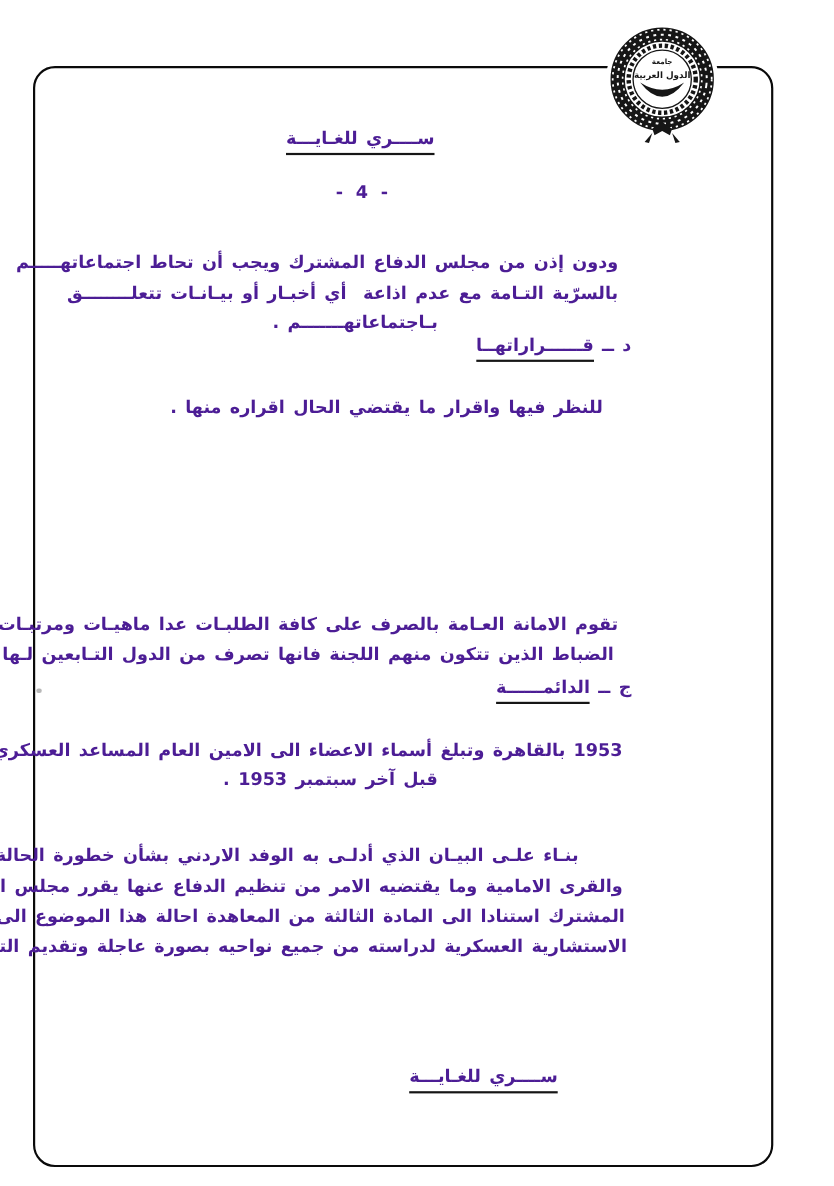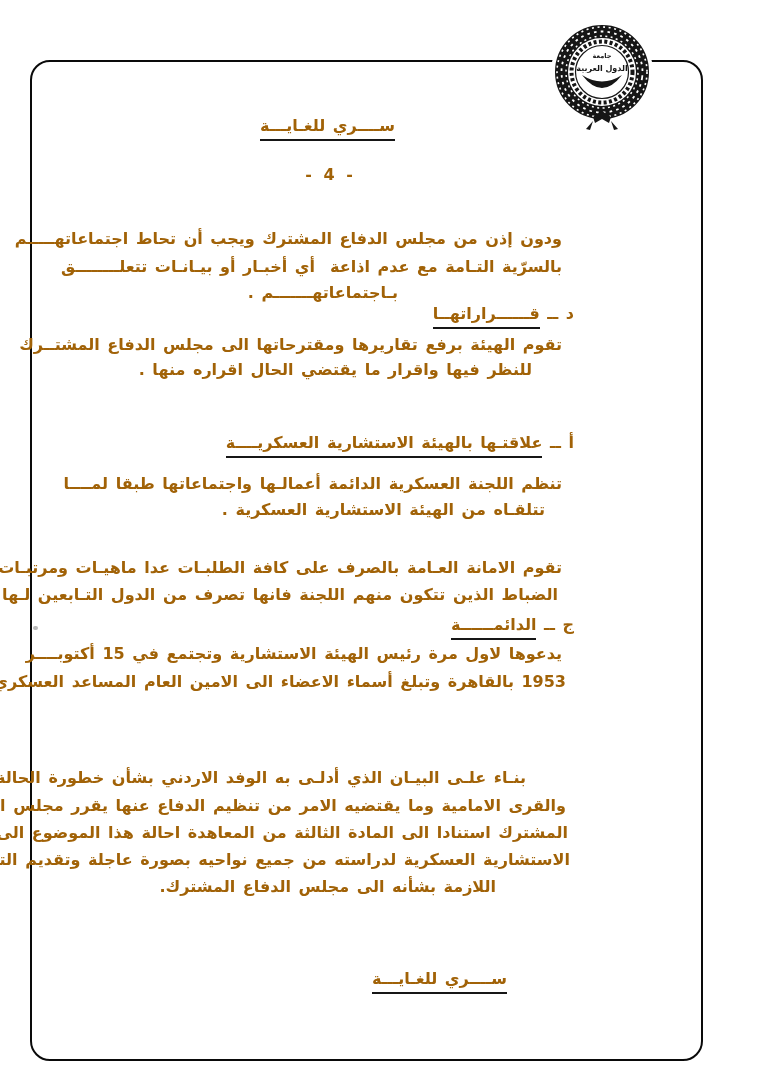--- a/index.html
+++ b/index.html
@@ -1,21 +1,21 @@
 <!DOCTYPE html>
 <html lang="ar"><head>
 <meta charset="utf-8">
 <style>
   html,body{margin:0;padding:0;background:#ffffff;}
   .page{position:relative;width:758px;height:1078px;background:#fff;overflow:hidden;
         font-family:"DejaVu Sans",sans-serif;color:#161616;}
   .page-border{position:absolute;left:30px;top:60px;width:669px;height:997px;
         border:2px solid #0a0a0a;border-radius:20px;}
   .line{position:absolute;direction:rtl;white-space:pre;
-        font-weight:700;font-size:16px;line-height:1.05;word-spacing:2px;color:#a16207;}
+        font-weight:700;font-size:16px;line-height:1.05;word-spacing:2px;color:#4c1d95;}
   .u{border-bottom:2px solid #161616;padding-bottom:4px;}
   .classif{letter-spacing:.5px;}
   .pagenum{direction:ltr;text-align:center;letter-spacing:2px;}
   .emblem{position:absolute;left:549px;top:18px;width:106px;height:112px;}
   .speck{position:absolute;left:33px;top:626px;width:5px;height:4px;background:#9a9a9a;border-radius:2px;opacity:.7;}
 </style>
 </head>
 <body>
 
 <div class="page">
@@ -40,37 +40,32 @@
 
   <div class="line classif u" style="top:118px;right:363px">ســــري للغـايـــة</div>
 
   <div class="line pagenum" style="top:167px;left:298px;width:64px">- 4 -</div>
 
   <div class="line" style="top:231px;right:196px">ودون إذن من مجلس الدفاع المشترك ويجب أن تحاط اجتماعاتهـــــم</div>
   <div class="line" style="top:259px;right:196px">بالسرّية التـامة مع عدم اذاعة  أي أخبـار أو بيـانـات تتعلــــــــق</div>
   <div class="line" style="top:285px;right:360px">بـاجتماعاتهـــــــم .</div>
 
   <div class="line" style="top:306px;right:184px"><span>د ــ</span> <span class="u">قــــــراراتهــا</span></div>
-  <div class="line" style="top:337px;right:196px">تقوم الهيئة برفع تقاريرها ومقترحاتها الى مجلس الدفاع المشتــرك</div>
-  <div class="line" style="top:362px;right:226px">للنظر فيها واقرار ما يقتضي الحال اقراره منها .</div>
+  <div class="line" style="top:362px;right:210px">للنظر فيها واقرار ما يقتضي الحال اقراره منها .</div>
 
 
-  <div class="line" style="top:435px;right:184px"><span>أ ــ</span> <span class="u">علاقتـها بالهيئة الاستشارية العسكريــــة</span></div>
-  <div class="line" style="top:476px;right:196px">تنظم اللجنة العسكرية الدائمة أعمالـها واجتماعاتها طبقا لمــــا</div>
-  <div class="line" style="top:502px;right:213px">تتلقـاه من الهيئة الاستشارية العسكرية .</div>
 
   <div class="line" style="top:560px;right:196px">تقوم الامانة العـامة بالصرف على كافة الطلبـات عدا ماهيـات ومرتبـات</div>
   <div class="line" style="top:587px;right:200px">الضباط الذين تتكون منهم اللجنة فانها تصرف من الدول التـابعين لـها .</div>
 
   <div class="line" style="top:617px;right:184px"><span>ج ــ</span> <span class="u">الدائمــــــة</span></div>
-  <div class="line" style="top:646px;right:196px">يدعوها لاول مرة رئيس الهيئة الاستشارية وتجتمع في 15 أكتوبــــر</div>
   <div class="line" style="top:674px;right:192px">1953 بالقاهرة وتبلغ أسماء الاعضاء الى الامين العام المساعد العسكري</div>
+  <div class="line" style="top:701px;right:360px">قبل آخر سبتمبر 1953 .</div>
 
   <div class="line" style="top:770px;right:232px">بنـاء علـى البيـان الذي أدلـى به الوفد الاردني بشأن خطورة الحالة في القدس</div>
   <div class="line" style="top:798px;right:192px">والقرى الامامية وما يقتضيه الامر من تنظيم الدفاع عنها يقرر مجلس الدفــــاع</div>
   <div class="line" style="top:825px;right:190px">المشترك استنادا الى المادة الثالثة من المعاهدة احالة هذا الموضوع الى الهيئــــة</div>
   <div class="line" style="top:852px;right:188px">الاستشارية العسكرية لدراسته من جميع نواحيه بصورة عاجلة وتقديم التوصيــات</div>
-  <div class="line" style="top:879px;right:262px">اللازمة بشأنه الى مجلس الدفاع المشترك.</div>
 
   <div class="line classif u" style="top:971px;right:251px">ســــري للغـايـــة</div>
 
   <div class="speck"></div>
 </div>
 
 </body></html>

